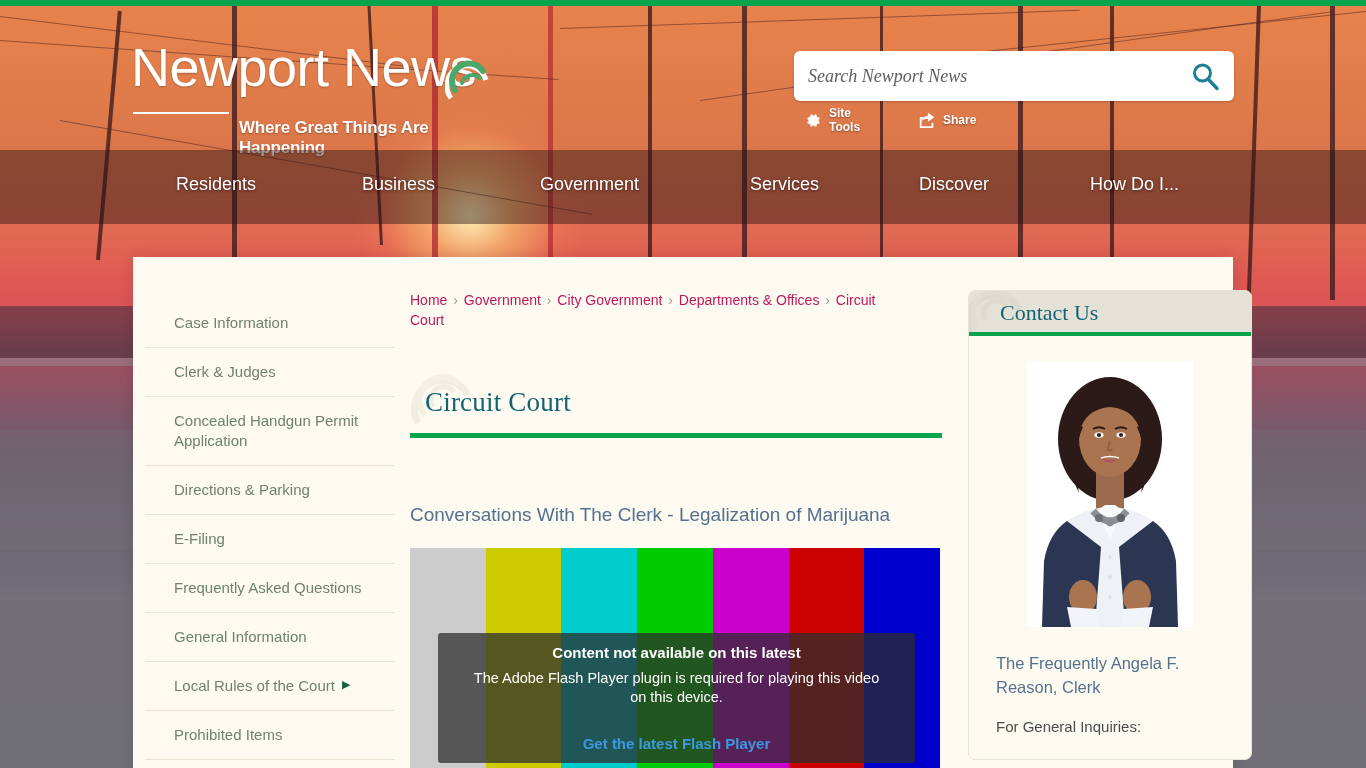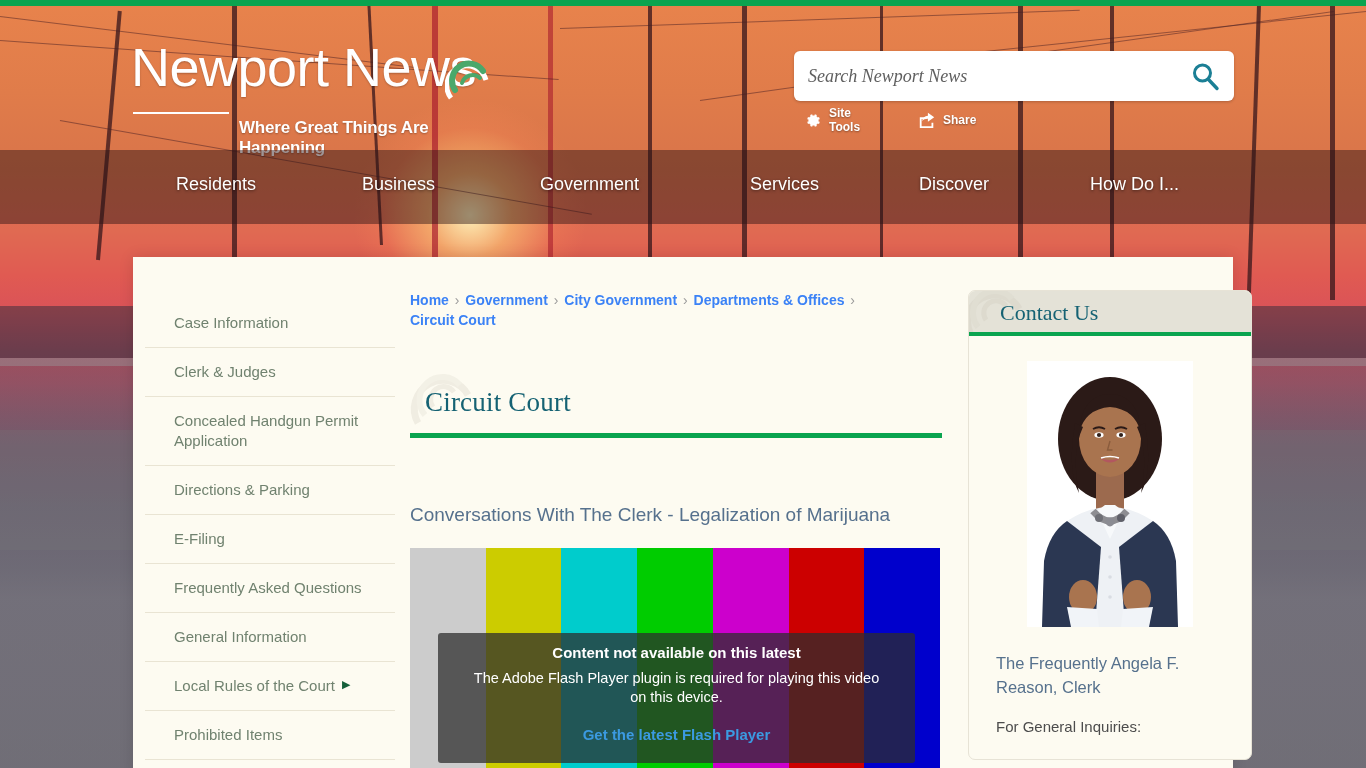--- a/index.html
+++ b/index.html
@@ -167,21 +167,21 @@
     color: #15603a; font-size: 11px; margin-left: 7px;
     position: relative; top: -1px;
   }
 
   
   .main-col { position: absolute; left: 277px; top: 33px; width: 535px; }
   .breadcrumb {
     font-size: 14px; color: #6b6b6b; line-height: 1.45;
     width: 470px;
   }
-  .breadcrumb a { color: #3b82f6; text-decoration: none; cursor: pointer; font-weight: bold; }
+  .breadcrumb a { color: #be185d; text-decoration: none; cursor: pointer; }
   .bc-sep { color: #9b9b9b; margin: 0 2px; }
 
   .page-title-wrap { position: relative; margin-top: 56px; width: 532px; }
   .title-swirl {
     position: absolute; left: -2px; top: -22px;
     width: 66px; height: 66px; opacity: 0.55;
   }
   .page-title {
     position: relative;
     font-family: "Liberation Serif", serif;
@@ -216,21 +216,21 @@
     padding-top: 11px;
     text-align: center;
   }
   .flash-title { color: #ffffff; font-size: 15px; font-weight: 700; }
   .flash-body {
     color: #ffffff; font-size: 14.5px; line-height: 1.34;
     margin-top: 8px; width: 420px;
   }
   .flash-link {
     color: #3b9ae1; font-size: 15px; font-weight: 700;
-    margin-top: 19px; text-decoration: none; cursor: pointer;
+    margin-top: 28px; text-decoration: none; cursor: pointer;
   }
 
   
   .contact-col { position: absolute; left: 835px; top: 33px; width: 252px; }
   .contact-card {
     position: relative;
     background: #fdfbf1;
     border: 1px solid #e7e3d6;
     border-radius: 7px;
     width: 284px;

